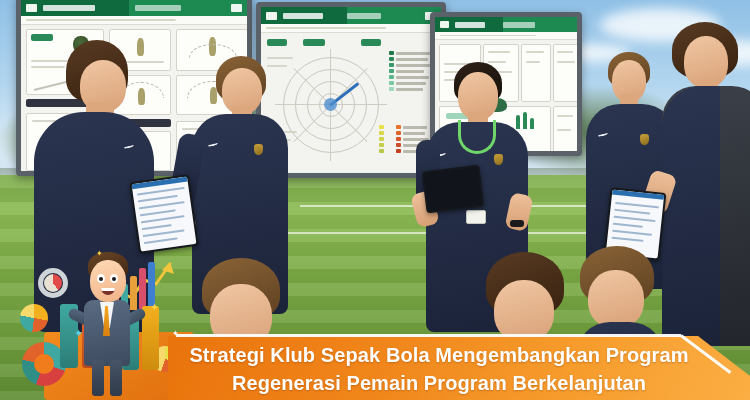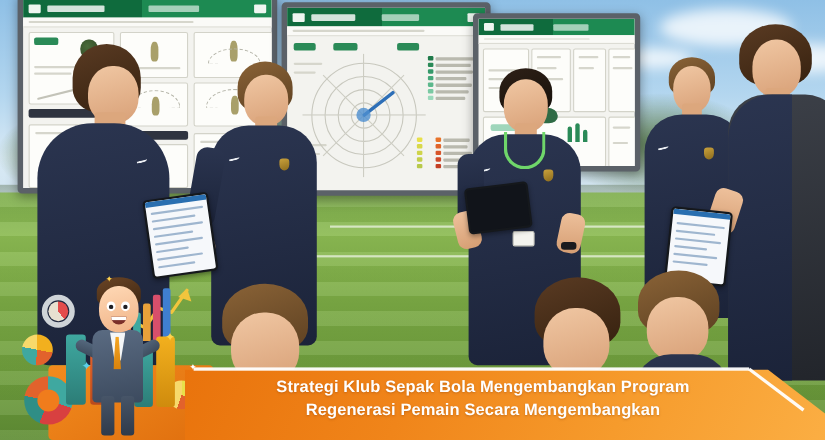--- a/index.html
+++ b/index.html
@@ -217,21 +217,21 @@
     position:absolute; left:8px; top:4px; width:505px; height:3px;
     background:#ffffff; opacity:.95; z-index:43;
   }
   .bnr-rule2 {
     position:absolute; left:513px; top:4px; width:62px; height:3px; background:#ffffff;
     opacity:.95; transform-origin:left center; transform:rotate(37deg); z-index:43;
   }
   .bnr-text {
     position:absolute; left:0; top:11px; width:542px; z-index:44;
     text-align:center; color:#ffffff;
-    font-size:15px; font-weight:bold; line-height:1.42;
+    font-size:20px; font-weight:bold; line-height:1.42;
     letter-spacing:.1px;
     text-shadow:0 1px 2px rgba(120,50,0,.35);
   }
 </style>
 </head>
 <body>
 
 <div id="stage">
 
   <div class="sky"></div>
@@ -601,17 +601,17 @@
     <span class="sparkle" style="left:172px;top:84px;color:#ffffff;font-size:8px;">✦</span>
     <span class="sparkle" style="left:96px;top:4px;color:#ffd34d;font-size:8px;">✦</span>
   </div>
 
   <div class="bnr-wrap">
     <div class="bnr-shape"></div>
     <div class="bnr-rule"></div>
     <div class="bnr-rule2"></div>
     <div class="bnr-text">
       <div>Strategi Klub Sepak Bola Mengembangkan Program</div>
-      <div>Regenerasi Pemain Secara Mengembangkan</div>
+      <div>Regenerasi Pemain Program Berkelanjutan</div>
     </div>
   </div>
 
 </div>
 
 </body></html>

